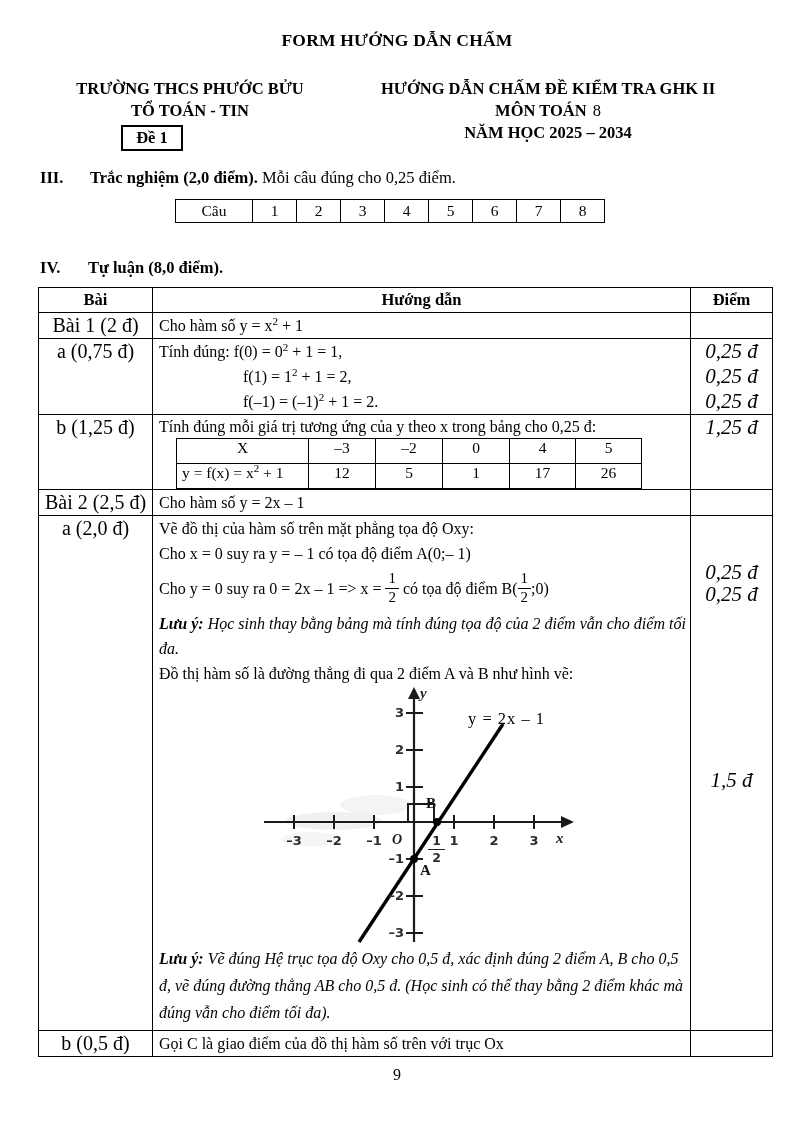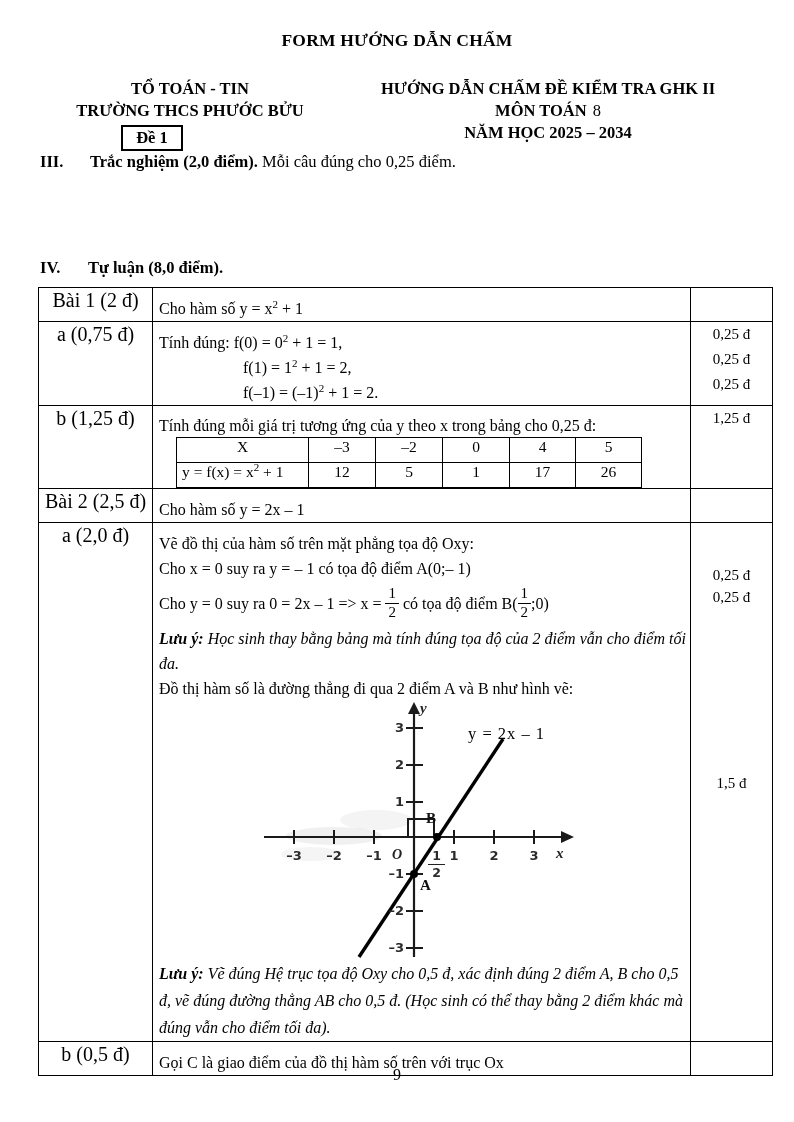--- a/index.html
+++ b/index.html
@@ -24,36 +24,36 @@
     display: inline-block; position: relative; left: -38px;
     border: 2px solid #000; padding: 0 13px; margin-top: 3px;
   }
   .hdr-right {
     position: absolute; left: 340px; top: 78px; width: 416px;
     text-align: center; font-weight: bold; font-size: 16.5px; line-height: 22px;
   }
   .grade-num { font-weight: normal; margin-left: 6px; }
 
   .sec-head { position: absolute; left: 40px; font-size: 16.5px; white-space: nowrap; }
-  .sec3 { top: 152px; }
+  .sec3 { top: 168px; }
   .sec4 { top: 258px; }
   .sec-num { display: inline-block; width: 50px; font-weight: bold; }
   .sec4 .sec-num { width: 48px; }
   .sec-title { font-weight: bold; }
 
   table { border-collapse: collapse; table-layout: fixed; }
   .mc-table { position: absolute; left: 175px; top: 199px; font-size: 15.5px; }
   .mc-table td { border: 1.5px solid #000; height: 23px; text-align: center; }
 
   .main-table { position: absolute; left: 38px; top: 287px; width: 734px; font-size: 16px; }
   .main-table th, .main-table td { border: 1.5px solid #000; vertical-align: top; }
   .main-table th { font-weight: bold; text-align: center; height: 25px; line-height: 24px; font-size: 16.5px; }
   .c1 { text-align: center; line-height: 24px; font-size: 20px; margin-left: 32px; }
-  .c2 { text-align: left; padding: 8px 4px 0 6px; }
-  .c3 { text-align: center; position: relative; font-size: 15px; }
+  .c2 { text-align: left; padding: 0 4px 0 6px; }
+  .c3 { text-align: center; position: relative; font-size: 21px; font-style: italic; }
   .fline { line-height: 25px; height: 25px; white-space: nowrap; }
   .indent { padding-left: 84px; }
   sup { font-size: 11px; line-height: 0; }
 
   .b125-text { line-height: 21px; padding-top: 1px; white-space: nowrap; }
   .inner-table { margin: 1px 0 0 17px; font-size: 15.5px; }
   .inner-table td { border: 1.5px solid #000; height: 25px; text-align: center; }
   .inner-table .lbl2 { text-align: left; padding-left: 5px; white-space: nowrap; }
 
   .note { font-style: italic; line-height: 25px; }
@@ -86,22 +86,22 @@
   .page-num { position: absolute; top: 1066px; left: 0; right: 0; text-align: center; font-size: 16px; }
 </style>
 </head>
 <body>
 
 <div class="page">
 
   <div class="doc-title">FORM HƯỚNG DẪN CHẤM</div>
 
   <div class="hdr-left">
+    <div>TRƯỜNG THCS PHƯỚC BỬU</div>
     <div>TỔ TOÁN - TIN</div>
-    <div>TRƯỜNG THCS PHƯỚC BỬU</div>
     <div>
       <span class="exam-code">Đề 1</span>
     </div>
   </div>
 
   <div class="hdr-right">
     <div>HƯỚNG DẪN CHẤM ĐỀ KIỂM TRA GHK II</div>
     <div><span>MÔN TOÁN</span><span class="grade-num">8</span></div>
     <div>NĂM HỌC 2025 – 2034</div>
   </div>
@@ -116,35 +116,51 @@
         <col style="width:44px">
         <col style="width:44px">
         <col style="width:44px">
         <col style="width:44px">
         <col style="width:44px">
         <col style="width:44px">
         <col style="width:44px">
         <col style="width:44px">
       </colgroup>
     <tbody>
+        <tr>
+      <td>Câu</td>
+      <td>1</td>
+      <td>2</td>
+      <td>3</td>
+      <td>4</td>
+      <td>5</td>
+      <td>6</td>
+      <td>7</td>
+      <td>8</td>
+    </tr>
   </tbody>
     </table>
 
   <div class="sec-head sec4">
     <span class="sec-num">IV.</span><span class="sec-title">Tự luận (8,0 điểm).</span>
   </div>
 
   <table class="main-table">
     <colgroup>
         <col style="width:114px">
         <col style="width:538px">
         <col style="width:82px">
       </colgroup>
 
     <tbody>
+        <tr style="height:25px">
+      <th>Bài</th>
+      <th>Hướng dẫn</th>
+      <th>Điểm</th>
+    </tr>
 
     <tr style="height:25px">
       <td class="c1">Bài 1 (2 đ)</td>
       <td class="c2">
             <div class="fline"><span>Cho hàm số y = x</span><sup>2</sup><span> + 1</span></div>
           </td>
       <td class="c3"></td>
     </tr>
 
     <tr style="height:75px">

